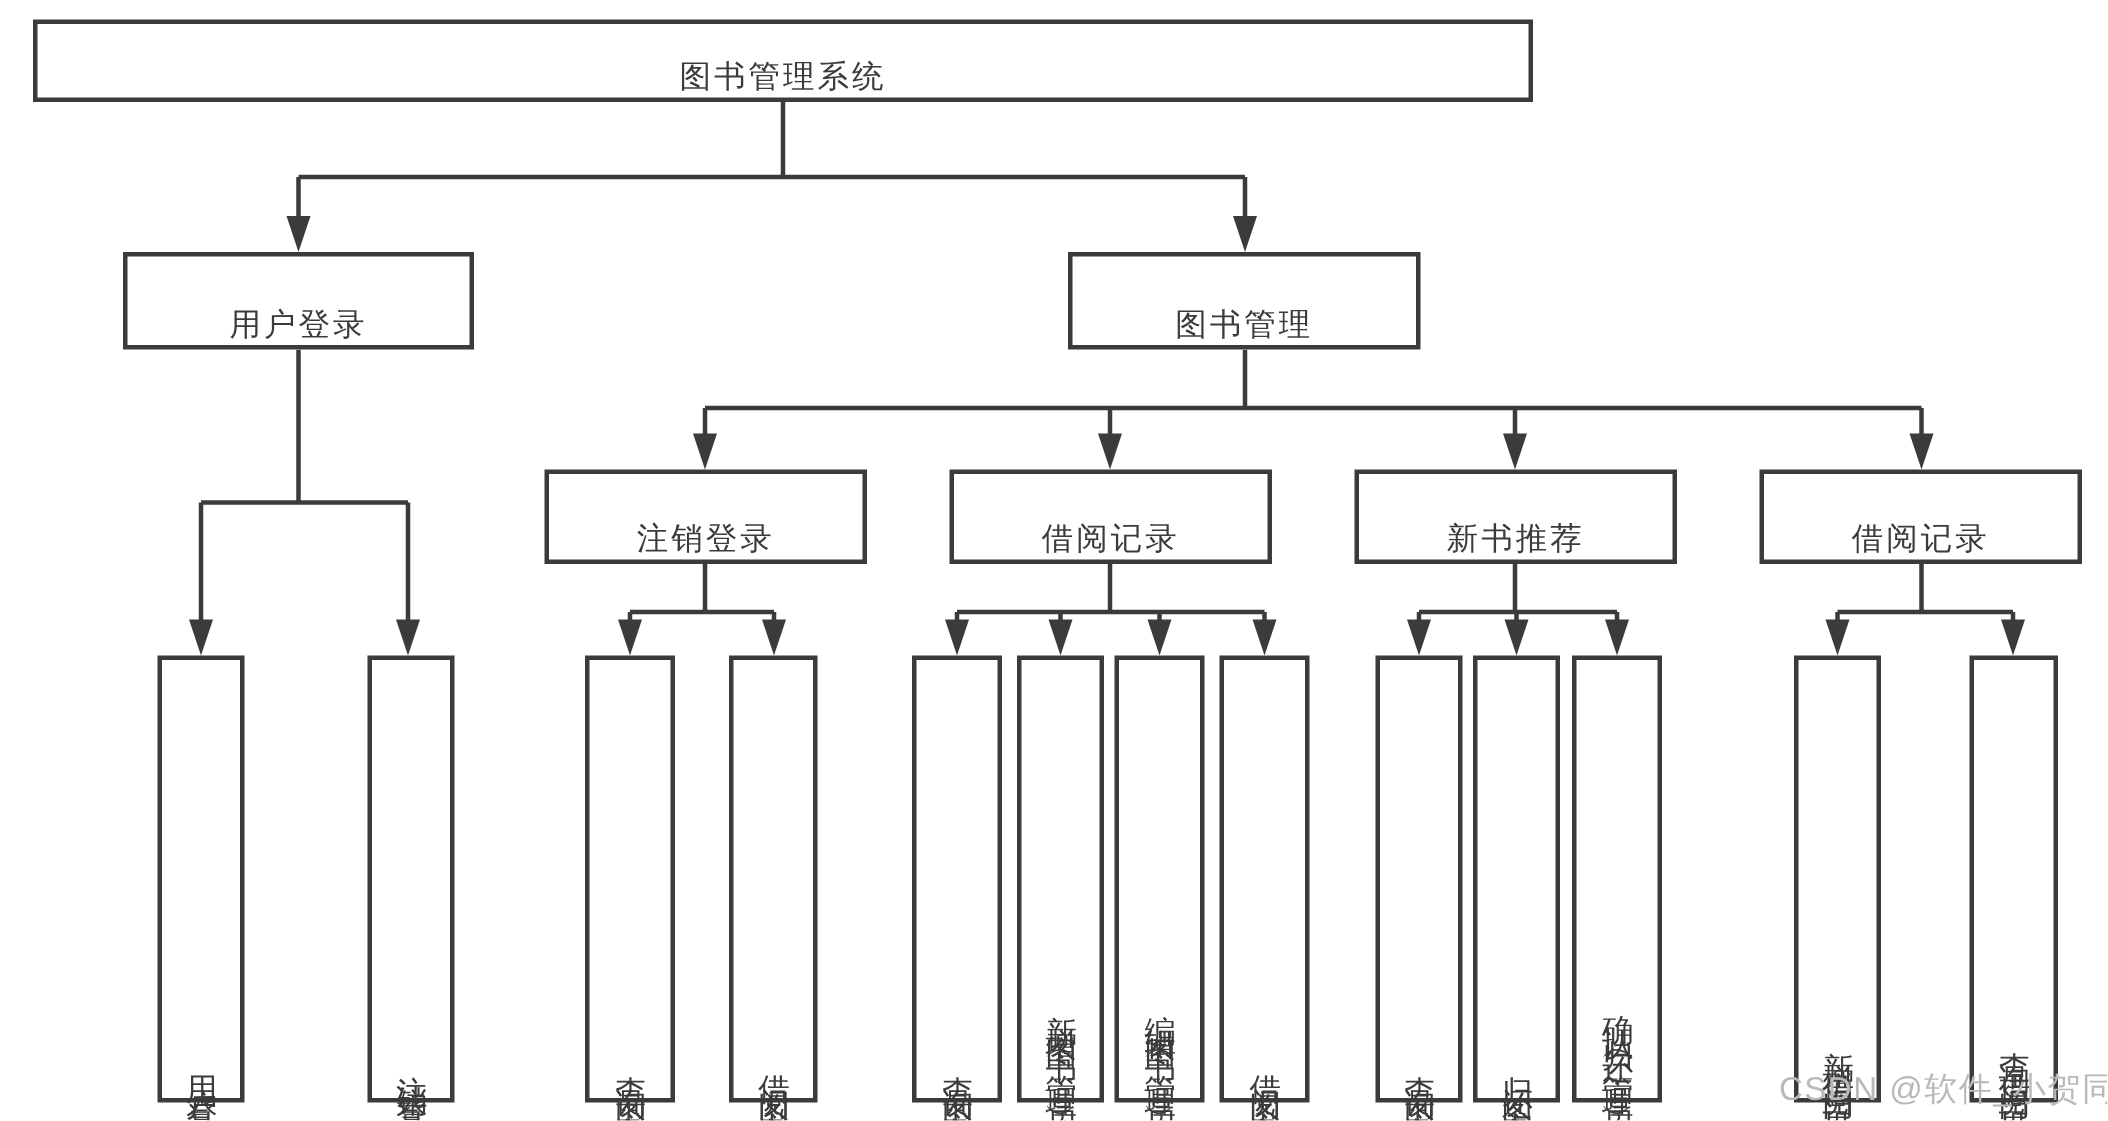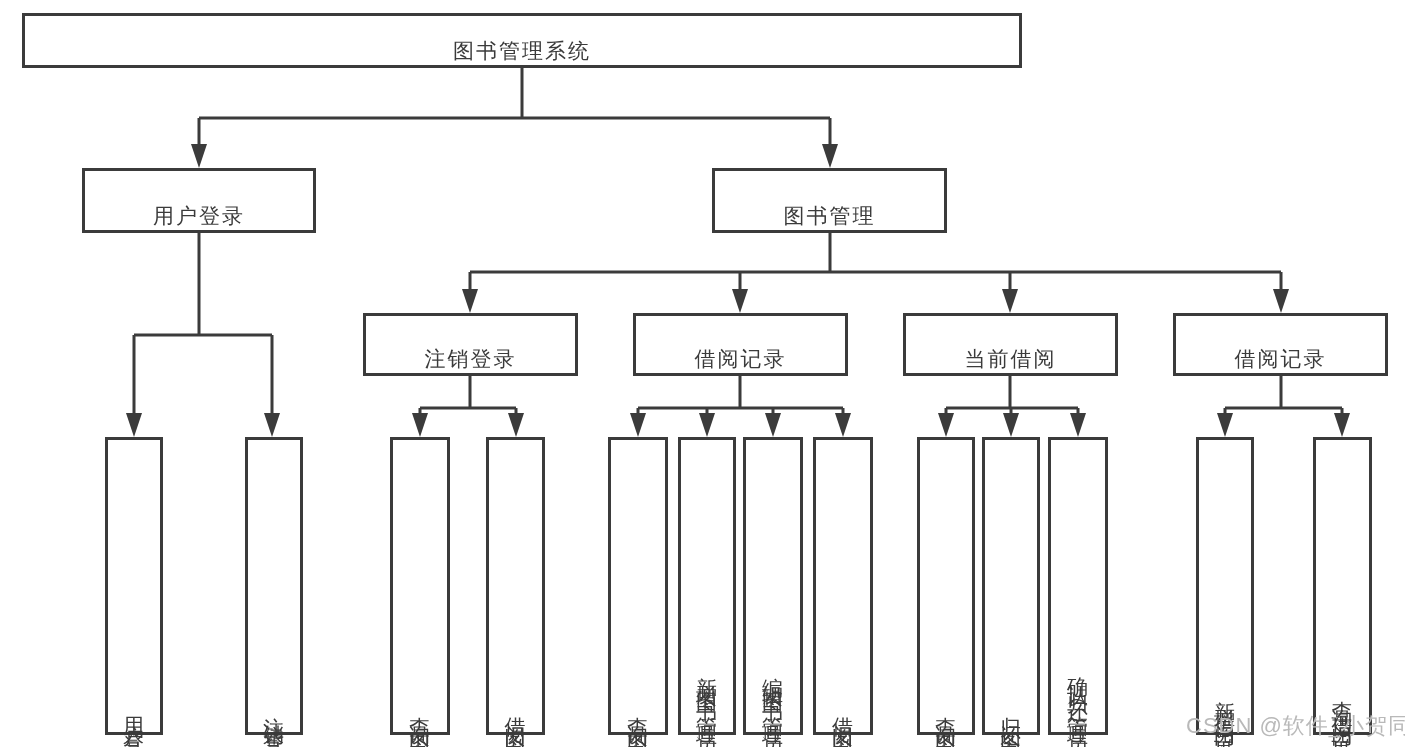--- a/index.html
+++ b/index.html
@@ -108,21 +108,21 @@
     <span>图书管理</span>
   </div>
 
   <div class="node" style="left:363px;top:313px;width:215px;height:63px">
     <span>注销登录</span>
   </div>
   <div class="node" style="left:633px;top:313px;width:215px;height:63px">
     <span>借阅记录</span>
   </div>
   <div class="node" style="left:903px;top:313px;width:215px;height:63px">
-    <span>当前借阅</span>
+    <span>新书推荐</span>
   </div>
   <div class="node" style="left:1173px;top:313px;width:215px;height:63px">
     <span>借阅记录</span>
   </div>
 
   <div class="node" style="left:105px;top:437px;width:58px;height:298px">
     <span class="vtext">用户登录</span>
   </div>
   <div class="node" style="left:245px;top:437px;width:58px;height:298px">
     <span class="vtext">注销登录</span>

